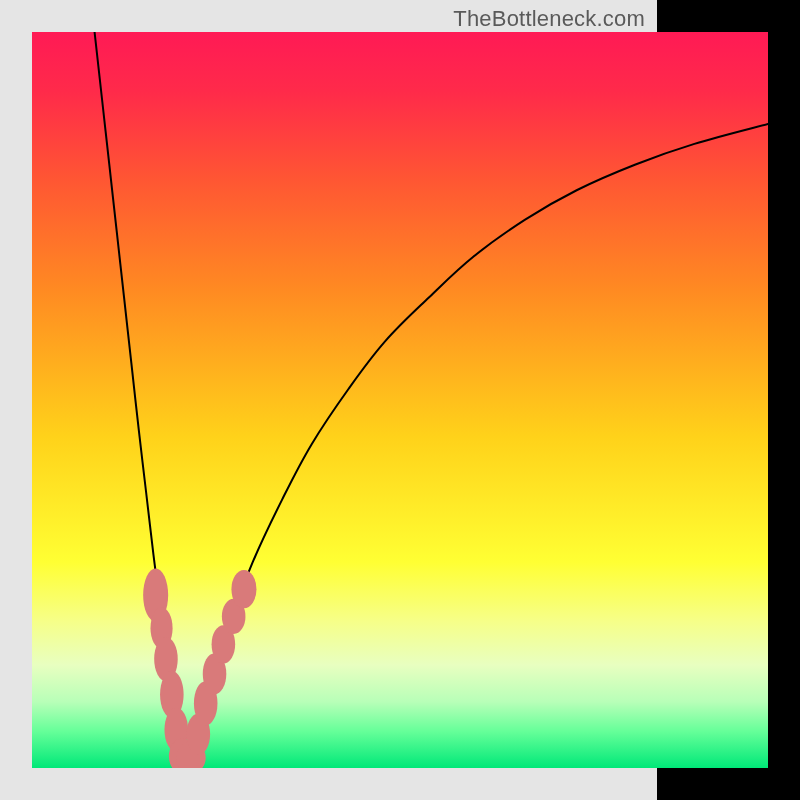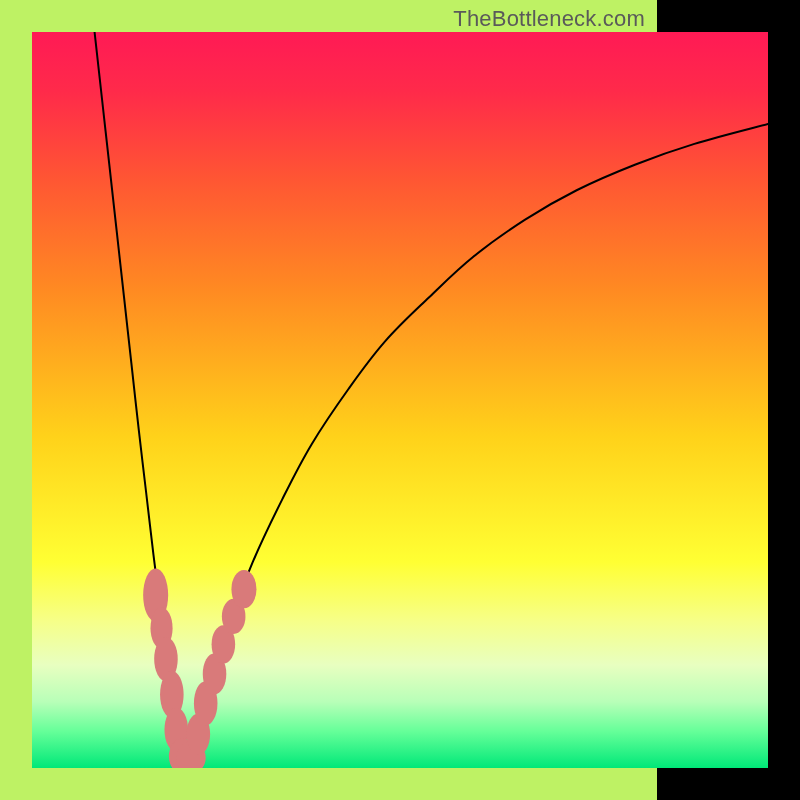--- a/index.html
+++ b/index.html
@@ -8,21 +8,21 @@
     width: 800px;
     height: 800px;
     overflow: hidden;
     background: #000;
     font-family: Arial, Helvetica, sans-serif;
   }
   .frame {
     position: relative;
     width: 657px;
     height: 800px;
-    background: #bef264;
+    background: #e5e5e5;
   }
   .plot-area {
     position: absolute;
     left: 32px;
     top: 32px;
     width: 736px;
     height: 736px;
   }
   .watermark {
     position: absolute;

